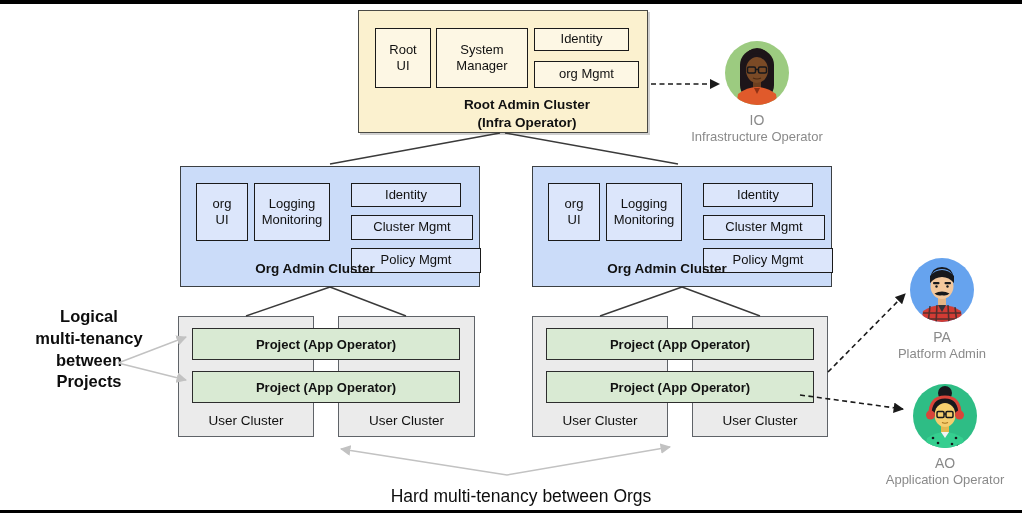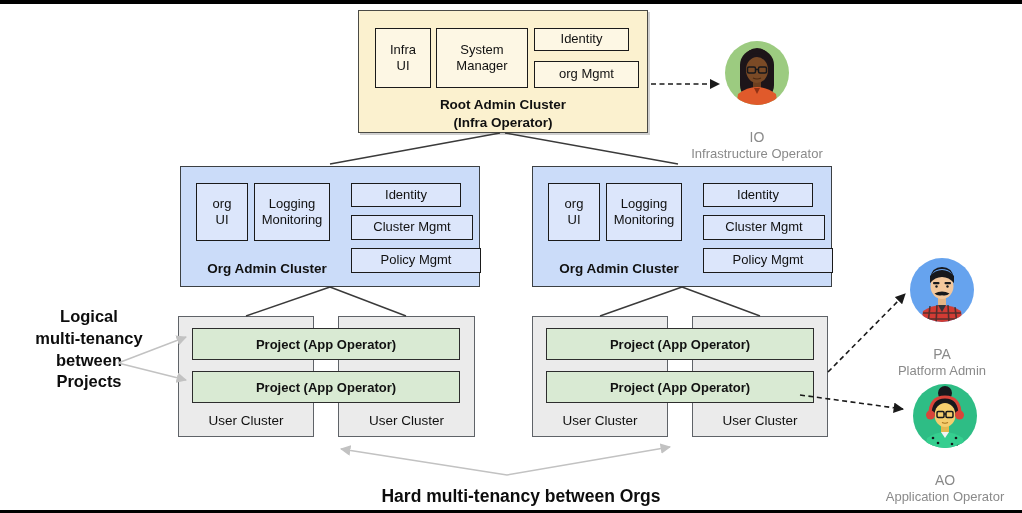--- a/index.html
+++ b/index.html
@@ -27,44 +27,44 @@
   .m-sysmgr{left:77px;top:17px;width:92px;height:60px;padding:0 4px;}
   .m-identity-r{left:175px;top:17px;width:95px;height:23px;}
   .m-orgmgmt{left:175px;top:50px;width:105px;height:27px;}
 
   .m-orgui{left:15px;top:16px;width:52px;height:58px;padding:0 10px;}
   .m-logging{left:73px;top:16px;width:76px;height:58px;padding:0 4px;}
   .m-identity-o{left:170px;top:16px;width:110px;height:24px;}
   .m-clustermgmt{left:170px;top:48px;width:122px;height:25px;}
   .m-policymgmt{left:170px;top:81px;width:130px;height:25px;}
 
-  .cluster-title{position:absolute;left:0;right:0;text-align:center;font-weight:bold;font-size:13.5px;line-height:1.3;}
+  .cluster-title{position:absolute;left:0;right:0;text-align:center;font-weight:bold;font-size:13.5px;line-height:1.3;padding-left:48px;}
   .root .cluster-title{top:85px;}
   .org .cluster-title{left:0;width:172px;top:93px;}
 
   
   .ucbox{position:absolute;top:316px;width:136px;height:121px;box-sizing:border-box;
     background:var(--c-user-cluster-fill,#EBEBEB);border:1.5px solid #5f6368;}
   .uc-label{position:absolute;left:0;right:0;bottom:8px;text-align:center;font-size:13.5px;color:#111;}
   .project{position:absolute;height:32px;width:268px;box-sizing:border-box;
     background:var(--c-project-fill,#D9EAD3);border:1.5px solid #2d2d2d;
     display:flex;align-items:center;justify-content:center;font-weight:bold;font-size:13px;}
   .proj-top{top:328px;} .proj-bottom{top:371px;}
   .grp-left .project{left:192px;} .grp-right .project{left:546px;}
 
   
   .ann-left{position:absolute;left:4px;top:306px;width:170px;text-align:center;
     font-weight:bold;font-size:16.5px;line-height:1.32;color:#0d0d0d;white-space:pre-line;}
   .ann-bottom{position:absolute;left:301px;top:486px;width:440px;text-align:center;
-    font-weight:bold;font-size:17.5px;color:#0d0d0d;}
+    font-weight:normal;font-size:17.5px;color:#0d0d0d;}
 
   
   .persona{position:absolute;width:170px;text-align:center;}
   .persona .avatar{display:block;margin:0 auto;}
-  .p-name{margin-top:24px;font-size:14px;color:#8a8a8a;line-height:1.15;}
+  .p-name{margin-top:7px;font-size:14px;color:#8a8a8a;line-height:1.15;}
   .p-role{margin-top:2px;font-size:13px;color:#8a8a8a;line-height:1.15;}
   .persona-io{left:672px;top:41px;}
   .persona-pa{left:857px;top:258px;}
   .persona-ao{left:860px;top:384px;}
 
   
   .overlay{position:absolute;left:0;top:0;width:1022px;height:513px;pointer-events:none;}
   .ln{stroke:var(--c-connector,#3a3a3a);stroke-width:1.4;fill:none;}
   .dashed{stroke:#1a1a1a;stroke-width:1.6;stroke-dasharray:5 3.5;fill:none;}
   .gln{stroke:var(--c-gray-arrow,#c2c2c2);stroke-width:1.4;fill:none;}
@@ -72,21 +72,21 @@
 </style>
 </head>
 <body>
 
 <div class="stage">
 
   <div class="bar top"></div>
   <div class="bar bottom"></div>
 
   <div class="cluster root">
-    <div class="module m-infra">Infra UI</div>
+    <div class="module m-infra">Root UI</div>
     <div class="module m-sysmgr">System Manager</div>
     <div class="module m-identity-r">Identity</div>
     <div class="module m-orgmgmt">org Mgmt</div>
     <div class="cluster-title">
       <div>Root Admin Cluster</div>
       <div>(Infra Operator)</div>
     </div>
   </div>
 
   <div class="cluster org left">

